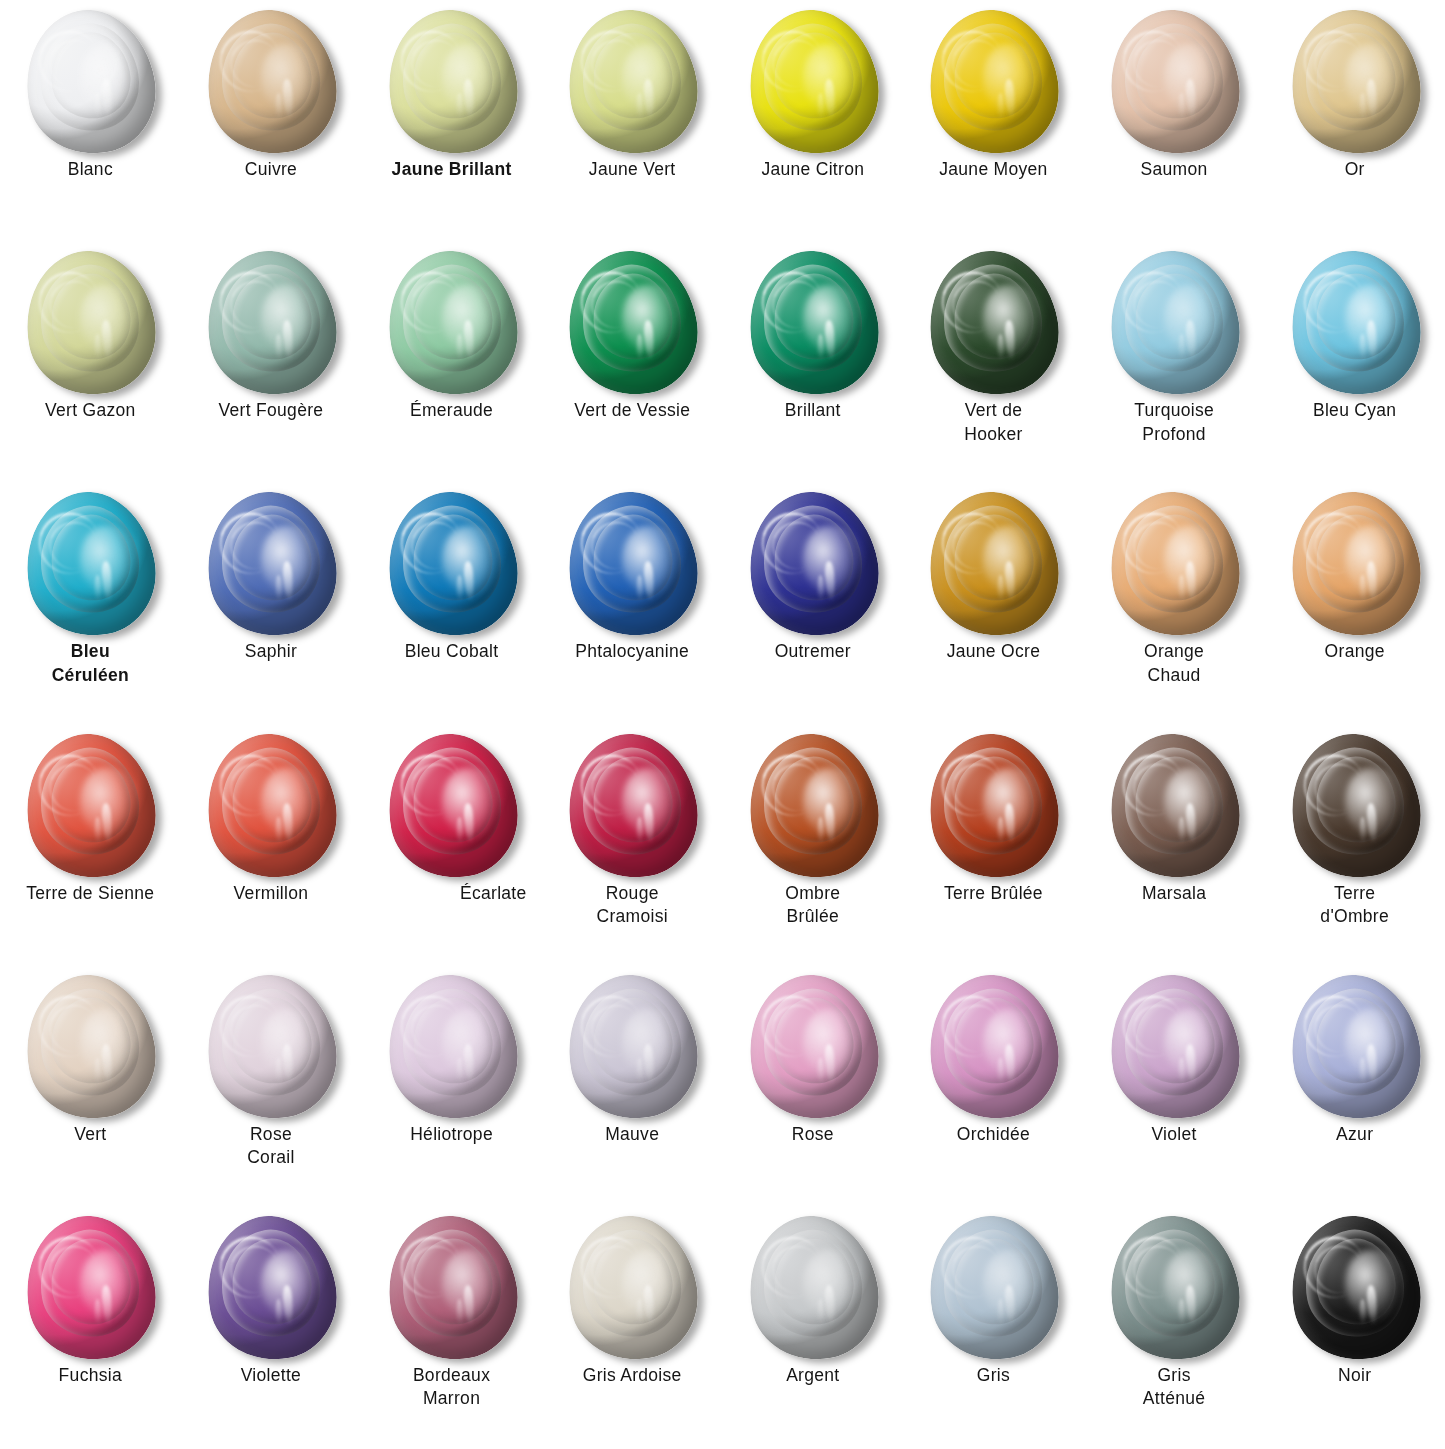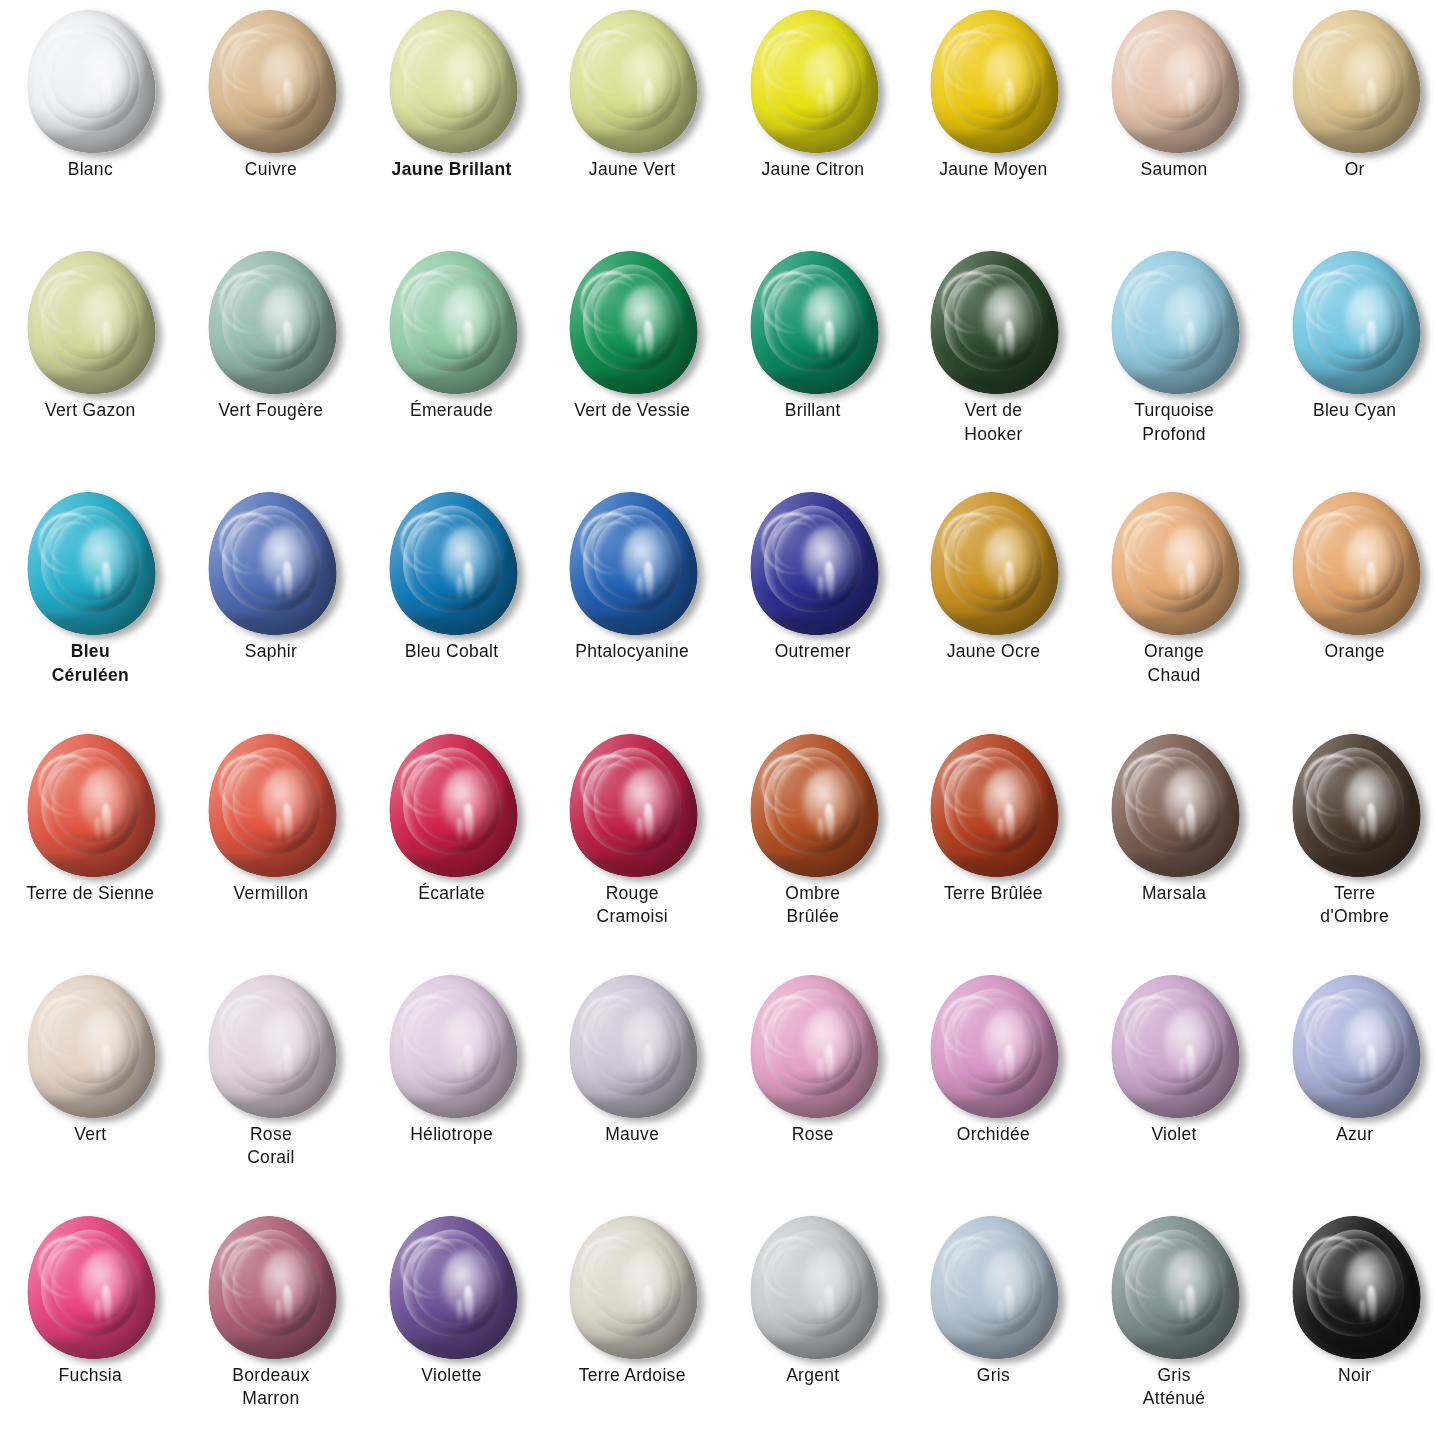--- a/index.html
+++ b/index.html
@@ -612,21 +612,21 @@
           <div class="ridge" style="box-shadow: rgba(255, 255, 255, 0.53) 3px 4px 8px inset, rgba(0, 0, 0, 0.26) -5px -6px 11px inset;"></div>
           <div class="ridge2" style="box-shadow: rgba(255, 255, 255, 0.38) 2px 3px 6px inset, rgba(0, 0, 0, 0.21) -3px -4px 9px inset;"></div>
           <div class="spec" style="background: radial-gradient(at 38% 34%, rgba(255, 255, 255, 0.85) 0%, rgba(255, 255, 255, 0.42) 34%, rgba(255, 255, 255, 0.11) 62%, rgba(255, 255, 255, 0) 80%);"></div>
           <div class="arc" style="border-top-color: rgba(255, 255, 255, 0.81); border-left-color: rgba(255, 255, 255, 0.55);"></div>
           <div class="arc b" style="border-top-color: rgba(255, 255, 255, 0.64); border-left-color: rgba(255, 255, 255, 0.38);"></div>
           <div class="drip" style="background: linear-gradient(rgba(255, 255, 255, 0.83), rgba(255, 255, 255, 0.29) 70%, rgba(255, 255, 255, 0));"></div>
           <div class="drip2" style="background: linear-gradient(rgba(255, 255, 255, 0.53), rgba(255, 255, 255, 0));"></div>
           <div class="rim"></div>
         </div>
       </div>
-      <div class="label" style="color: rgb(21, 21, 21);">Écarlate</div>
+      <div class="label" style="color: rgb(21, 21, 21); text-align: right;">Écarlate</div>
     </div>
     <div class="swatch">
       <div class="blob-wrap">
         <div class="blob">
           <div class="body" style="background: radial-gradient(72% 62% at 30% 24%, rgb(210, 98, 126) 0%, rgb(199, 58, 92) 38%, rgb(191, 31, 70) 66%, rgb(172, 28, 63) 88%, rgb(141, 23, 52) 100%);"></div>
           <div class="ridge" style="box-shadow: rgba(255, 255, 255, 0.53) 3px 4px 8px inset, rgba(0, 0, 0, 0.26) -5px -6px 11px inset;"></div>
           <div class="ridge2" style="box-shadow: rgba(255, 255, 255, 0.38) 2px 3px 6px inset, rgba(0, 0, 0, 0.21) -3px -4px 9px inset;"></div>
           <div class="spec" style="background: radial-gradient(at 38% 34%, rgba(255, 255, 255, 0.85) 0%, rgba(255, 255, 255, 0.42) 34%, rgba(255, 255, 255, 0.11) 62%, rgba(255, 255, 255, 0) 80%);"></div>
           <div class="arc" style="border-top-color: rgba(255, 255, 255, 0.81); border-left-color: rgba(255, 255, 255, 0.55);"></div>
           <div class="arc b" style="border-top-color: rgba(255, 255, 255, 0.64); border-left-color: rgba(255, 255, 255, 0.38);"></div>
@@ -845,65 +845,65 @@
           <div class="drip" style="background: linear-gradient(rgba(255, 255, 255, 0.71), rgba(255, 255, 255, 0.24) 70%, rgba(255, 255, 255, 0));"></div>
           <div class="drip2" style="background: linear-gradient(rgba(255, 255, 255, 0.45), rgba(255, 255, 255, 0));"></div>
           <div class="rim"></div>
         </div>
       </div>
       <div class="label" style="color: rgb(21, 21, 21);">Fuchsia</div>
     </div>
     <div class="swatch">
       <div class="blob-wrap">
         <div class="blob">
+          <div class="body" style="background: radial-gradient(72% 62% at 30% 24%, rgb(151, 130, 180) 0%, rgb(124, 98, 161) 38%, rgb(106, 77, 148) 66%, rgb(95, 69, 133) 88%, rgb(78, 57, 110) 100%);"></div>
+          <div class="ridge" style="box-shadow: rgba(255, 255, 255, 0.53) 3px 4px 8px inset, rgba(0, 0, 0, 0.26) -5px -6px 11px inset;"></div>
+          <div class="ridge2" style="box-shadow: rgba(255, 255, 255, 0.38) 2px 3px 6px inset, rgba(0, 0, 0, 0.21) -3px -4px 9px inset;"></div>
+          <div class="spec" style="background: radial-gradient(at 38% 34%, rgba(255, 255, 255, 0.85) 0%, rgba(255, 255, 255, 0.42) 34%, rgba(255, 255, 255, 0.11) 62%, rgba(255, 255, 255, 0) 80%);"></div>
+          <div class="arc" style="border-top-color: rgba(255, 255, 255, 0.81); border-left-color: rgba(255, 255, 255, 0.55);"></div>
+          <div class="arc b" style="border-top-color: rgba(255, 255, 255, 0.64); border-left-color: rgba(255, 255, 255, 0.38);"></div>
+          <div class="drip" style="background: linear-gradient(rgba(255, 255, 255, 0.83), rgba(255, 255, 255, 0.29) 70%, rgba(255, 255, 255, 0));"></div>
+          <div class="drip2" style="background: linear-gradient(rgba(255, 255, 255, 0.53), rgba(255, 255, 255, 0));"></div>
+          <div class="rim"></div>
+        </div>
+      </div>
+      <div class="label" style="color: rgb(21, 21, 21);">Violette</div>
+    </div>
+    <div class="swatch">
+      <div class="blob-wrap">
+        <div class="blob">
           <div class="body" style="background: radial-gradient(72% 62% at 30% 24%, rgb(200, 144, 161) 0%, rgb(185, 115, 137) 38%, rgb(176, 96, 121) 66%, rgb(158, 86, 109) 88%, rgb(130, 71, 90) 100%);"></div>
           <div class="ridge" style="box-shadow: rgba(255, 255, 255, 0.45) 3px 4px 8px inset, rgba(0, 0, 0, 0.26) -5px -6px 11px inset;"></div>
           <div class="ridge2" style="box-shadow: rgba(255, 255, 255, 0.32) 2px 3px 6px inset, rgba(0, 0, 0, 0.21) -3px -4px 9px inset;"></div>
           <div class="spec" style="background: radial-gradient(at 38% 34%, rgba(255, 255, 255, 0.72) 0%, rgba(255, 255, 255, 0.36) 34%, rgba(255, 255, 255, 0.09) 62%, rgba(255, 255, 255, 0) 80%);"></div>
           <div class="arc" style="border-top-color: rgba(255, 255, 255, 0.68); border-left-color: rgba(255, 255, 255, 0.47);"></div>
           <div class="arc b" style="border-top-color: rgba(255, 255, 255, 0.54); border-left-color: rgba(255, 255, 255, 0.32);"></div>
           <div class="drip" style="background: linear-gradient(rgba(255, 255, 255, 0.71), rgba(255, 255, 255, 0.24) 70%, rgba(255, 255, 255, 0));"></div>
           <div class="drip2" style="background: linear-gradient(rgba(255, 255, 255, 0.45), rgba(255, 255, 255, 0));"></div>
           <div class="rim"></div>
         </div>
       </div>
       <div class="label" style="color: rgb(21, 21, 21);">Bordeaux
 Marron</div>
     </div>
     <div class="swatch">
       <div class="blob-wrap">
         <div class="blob">
-          <div class="body" style="background: radial-gradient(72% 62% at 30% 24%, rgb(151, 130, 180) 0%, rgb(124, 98, 161) 38%, rgb(106, 77, 148) 66%, rgb(95, 69, 133) 88%, rgb(78, 57, 110) 100%);"></div>
-          <div class="ridge" style="box-shadow: rgba(255, 255, 255, 0.53) 3px 4px 8px inset, rgba(0, 0, 0, 0.26) -5px -6px 11px inset;"></div>
-          <div class="ridge2" style="box-shadow: rgba(255, 255, 255, 0.38) 2px 3px 6px inset, rgba(0, 0, 0, 0.21) -3px -4px 9px inset;"></div>
-          <div class="spec" style="background: radial-gradient(at 38% 34%, rgba(255, 255, 255, 0.85) 0%, rgba(255, 255, 255, 0.42) 34%, rgba(255, 255, 255, 0.11) 62%, rgba(255, 255, 255, 0) 80%);"></div>
-          <div class="arc" style="border-top-color: rgba(255, 255, 255, 0.81); border-left-color: rgba(255, 255, 255, 0.55);"></div>
-          <div class="arc b" style="border-top-color: rgba(255, 255, 255, 0.64); border-left-color: rgba(255, 255, 255, 0.38);"></div>
-          <div class="drip" style="background: linear-gradient(rgba(255, 255, 255, 0.83), rgba(255, 255, 255, 0.29) 70%, rgba(255, 255, 255, 0));"></div>
-          <div class="drip2" style="background: linear-gradient(rgba(255, 255, 255, 0.53), rgba(255, 255, 255, 0));"></div>
-          <div class="rim"></div>
-        </div>
-      </div>
-      <div class="label" style="color: rgb(21, 21, 21);">Violette</div>
-    </div>
-    <div class="swatch">
-      <div class="blob-wrap">
-        <div class="blob">
           <div class="body" style="background: radial-gradient(72% 62% at 30% 24%, rgb(231, 226, 217) 0%, rgb(224, 219, 207) 38%, rgb(220, 214, 201) 66%, rgb(198, 193, 181) 88%, rgb(163, 158, 149) 100%);"></div>
           <div class="ridge" style="box-shadow: rgba(255, 255, 255, 0.34) 3px 4px 8px inset, rgba(0, 0, 0, 0.16) -5px -6px 11px inset;"></div>
           <div class="ridge2" style="box-shadow: rgba(255, 255, 255, 0.25) 2px 3px 6px inset, rgba(0, 0, 0, 0.13) -3px -4px 9px inset;"></div>
           <div class="spec" style="background: radial-gradient(at 38% 34%, rgba(255, 255, 255, 0.55) 0%, rgba(255, 255, 255, 0.28) 34%, rgba(255, 255, 255, 0.07) 62%, rgba(255, 255, 255, 0) 80%);"></div>
           <div class="arc" style="border-top-color: rgba(255, 255, 255, 0.52); border-left-color: rgba(255, 255, 255, 0.36);"></div>
           <div class="arc b" style="border-top-color: rgba(255, 255, 255, 0.41); border-left-color: rgba(255, 255, 255, 0.25);"></div>
           <div class="drip" style="background: linear-gradient(rgba(255, 255, 255, 0.54), rgba(255, 255, 255, 0.19) 70%, rgba(255, 255, 255, 0));"></div>
           <div class="drip2" style="background: linear-gradient(rgba(255, 255, 255, 0.34), rgba(255, 255, 255, 0));"></div>
           <div class="rim"></div>
         </div>
       </div>
-      <div class="label" style="color: rgb(21, 21, 21);">Terre Ardoise</div>
+      <div class="label" style="color: rgb(21, 21, 21);">Gris Ardoise</div>
     </div>
     <div class="swatch">
       <div class="blob-wrap">
         <div class="blob">
           <div class="body" style="background: radial-gradient(72% 62% at 30% 24%, rgb(215, 217, 219) 0%, rgb(205, 207, 209) 38%, rgb(198, 201, 203) 66%, rgb(178, 181, 183) 88%, rgb(147, 149, 150) 100%);"></div>
           <div class="ridge" style="box-shadow: rgba(255, 255, 255, 0.34) 3px 4px 8px inset, rgba(0, 0, 0, 0.16) -5px -6px 11px inset;"></div>
           <div class="ridge2" style="box-shadow: rgba(255, 255, 255, 0.25) 2px 3px 6px inset, rgba(0, 0, 0, 0.13) -3px -4px 9px inset;"></div>
           <div class="spec" style="background: radial-gradient(at 38% 34%, rgba(255, 255, 255, 0.55) 0%, rgba(255, 255, 255, 0.28) 34%, rgba(255, 255, 255, 0.07) 62%, rgba(255, 255, 255, 0) 80%);"></div>
           <div class="arc" style="border-top-color: rgba(255, 255, 255, 0.52); border-left-color: rgba(255, 255, 255, 0.36);"></div>
           <div class="arc b" style="border-top-color: rgba(255, 255, 255, 0.41); border-left-color: rgba(255, 255, 255, 0.25);"></div>

